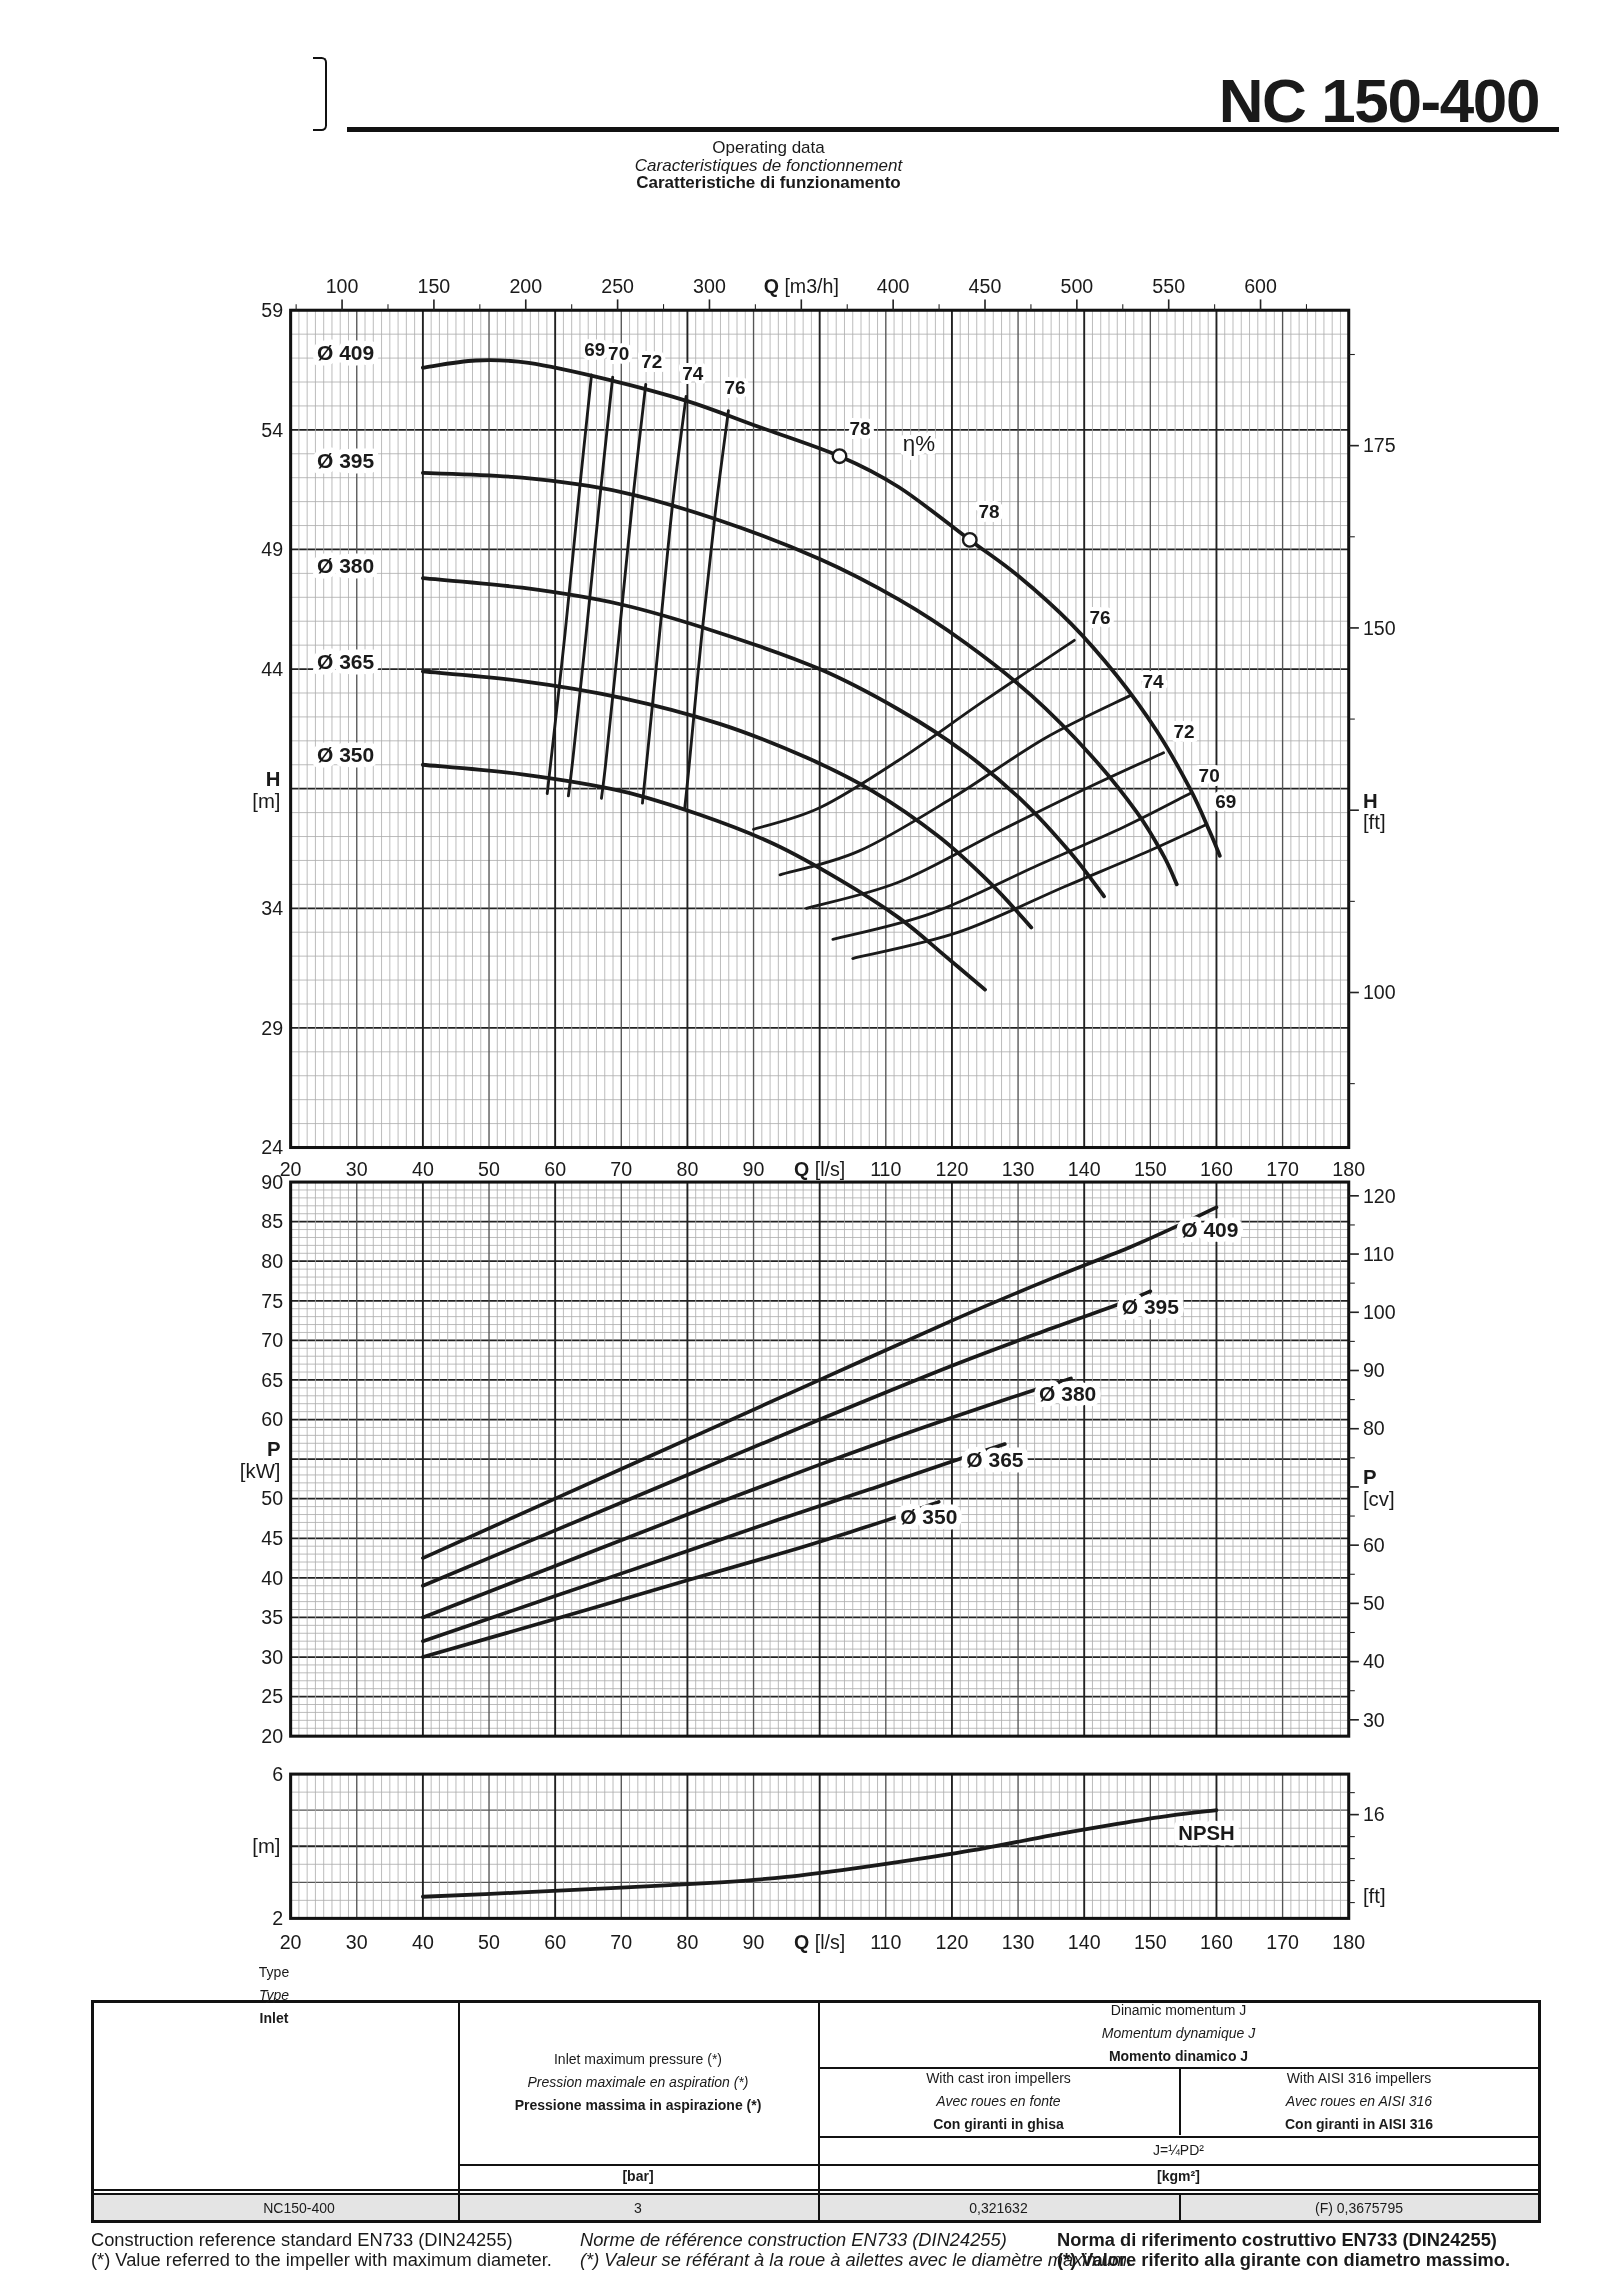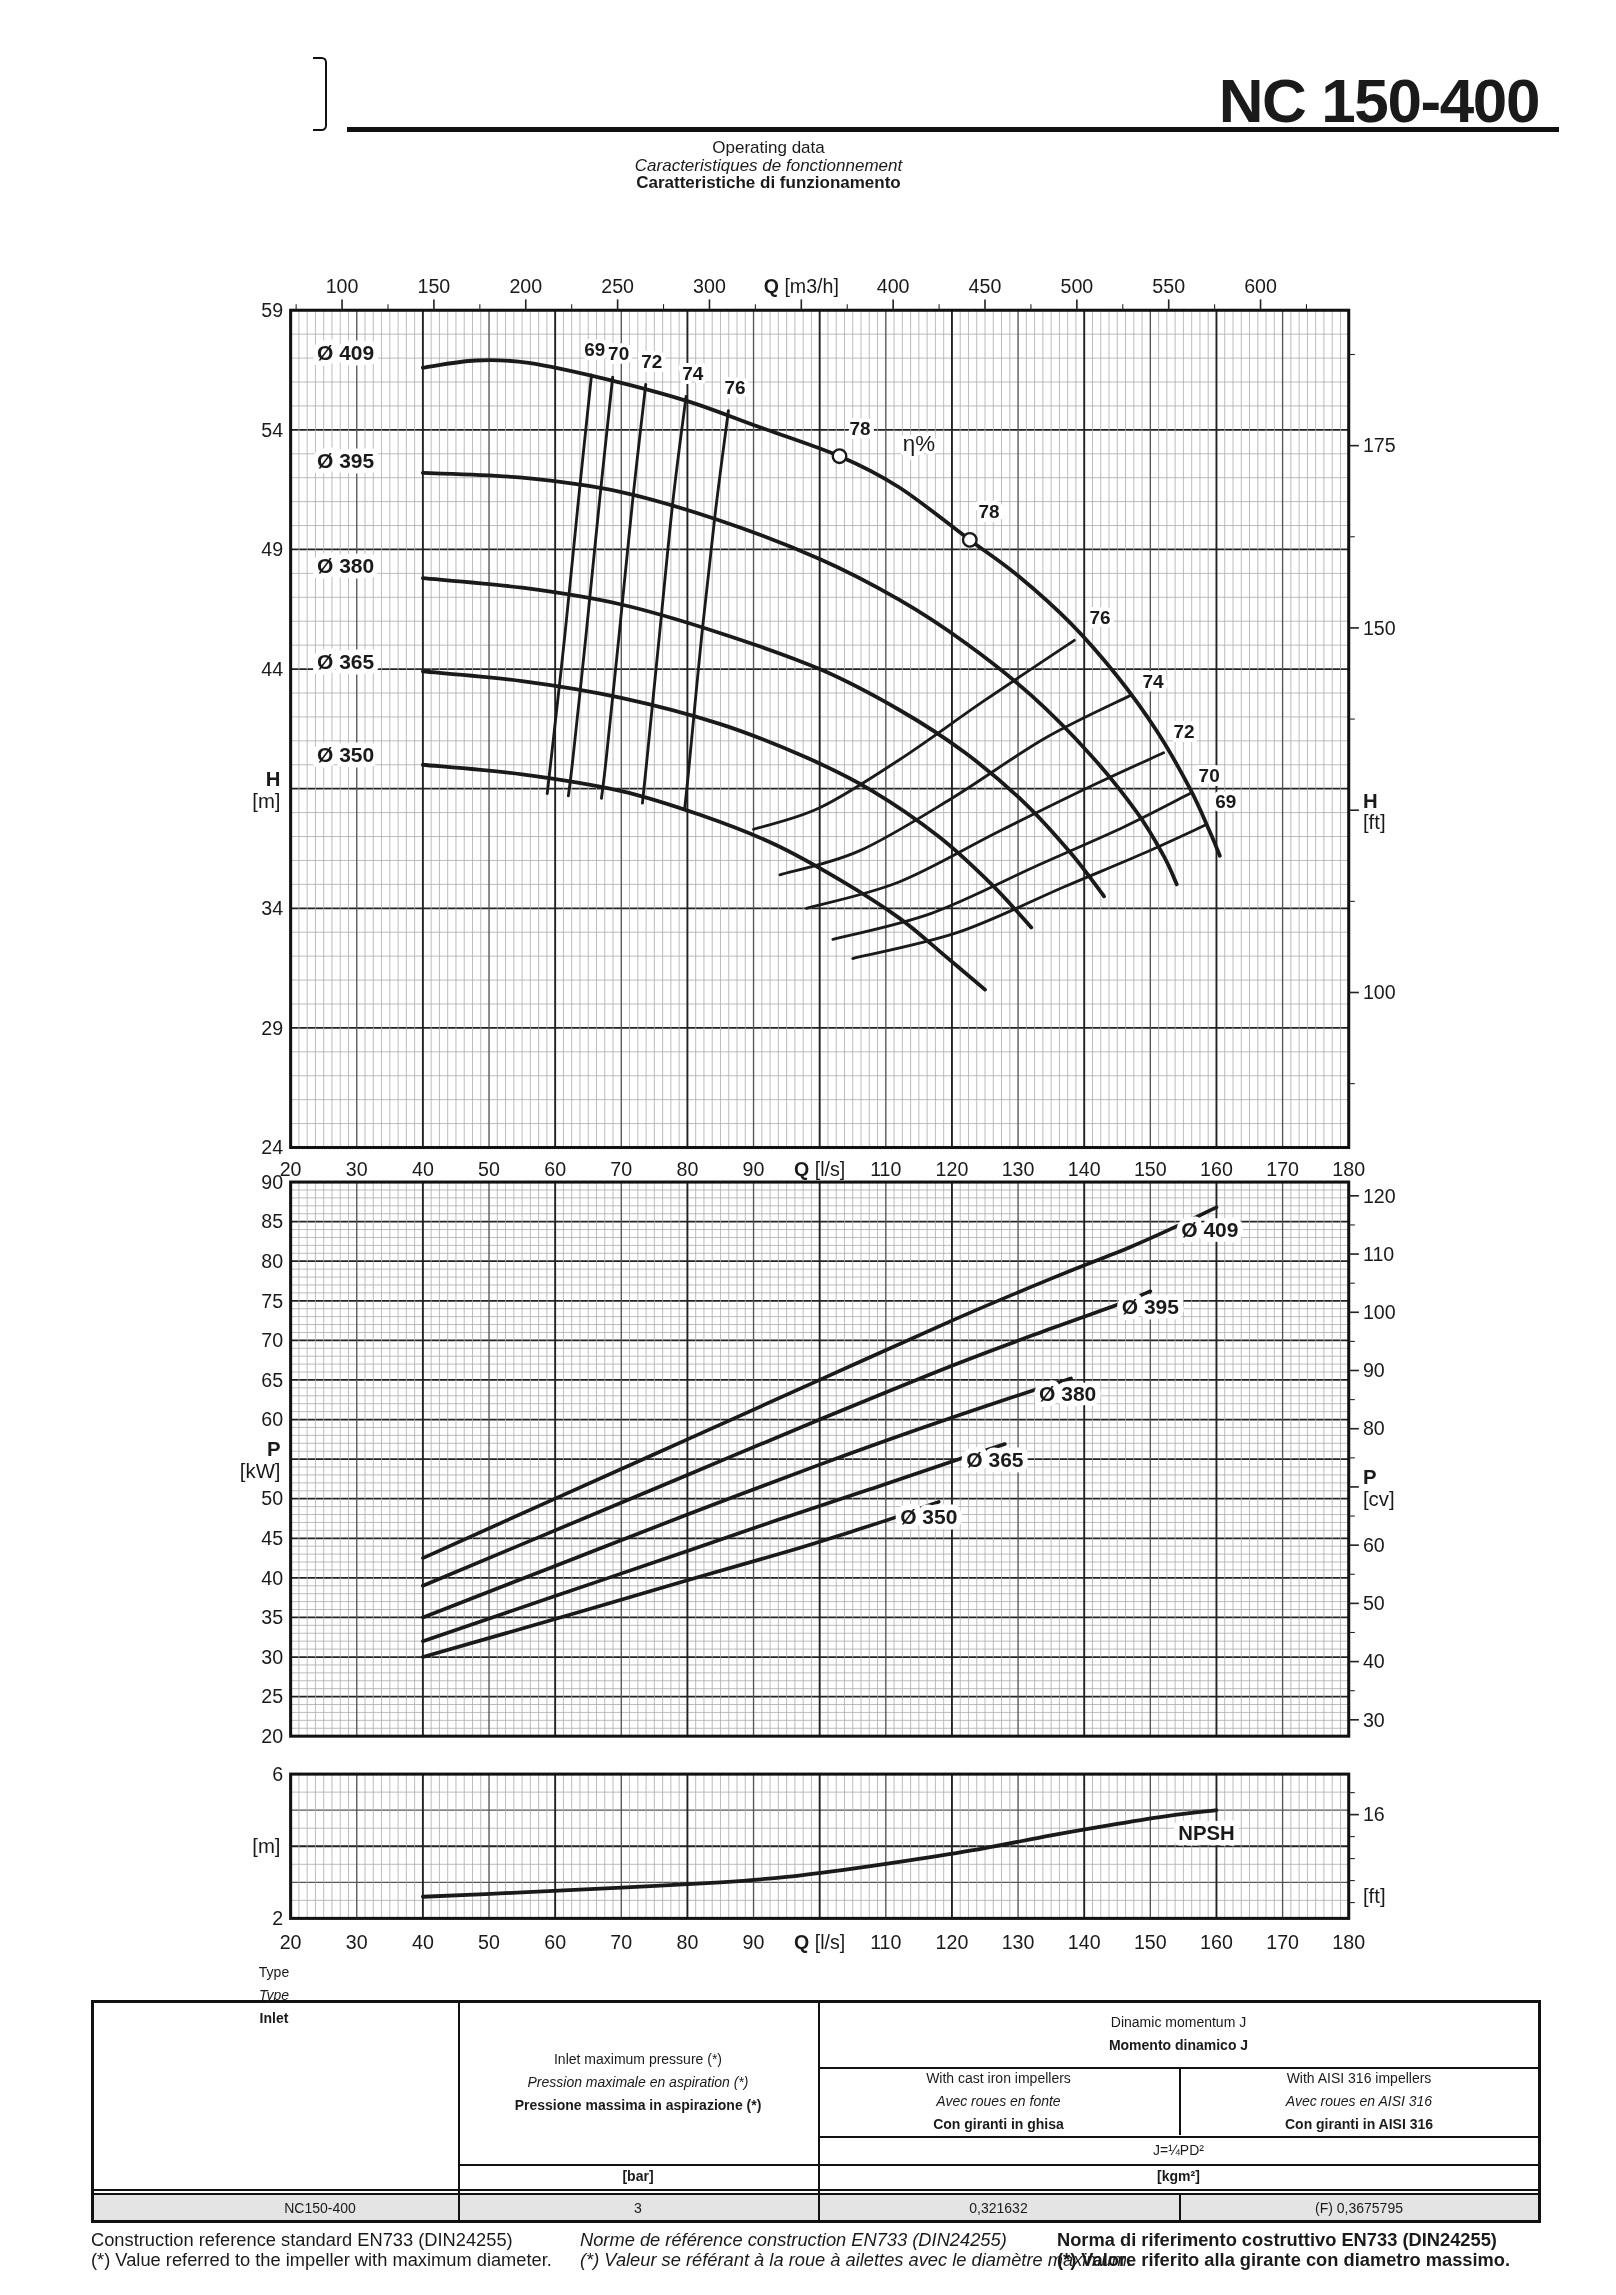--- a/index.html
+++ b/index.html
@@ -769,20 +769,21 @@
         <div class="it">Type</div>
         <div class="bd">Inlet</div>
       </div>
       <div class="cell" style="left: 458px; top: 2000px; width: 360px; height: 164px;">
         <div class="">Inlet maximum pressure (*)</div>
         <div class="it">Pression maximale en aspiration (*)</div>
         <div class="bd">Pressione massima in aspirazione (*)</div>
       </div>
       <div class="cell" style="left: 818px; top: 2000px; width: 721px; height: 67px;">
         <div class="">Dinamic momentum J</div>
+        <div class="it">Momentum dynamique J</div>
         <div class="bd">Momento dinamico J</div>
       </div>
       <div class="cell" style="left: 818px; top: 2067px; width: 361px; height: 68px;">
         <div class="">With cast iron impellers</div>
         <div class="it">Avec roues en fonte</div>
         <div class="bd">Con giranti in ghisa</div>
       </div>
       <div class="cell" style="left: 1179px; top: 2067px; width: 360px; height: 68px;">
         <div class="">With AISI 316 impellers</div>
         <div class="it">Avec roues en AISI 316</div>
@@ -790,21 +791,21 @@
       </div>
       <div class="cell" style="left: 818px; top: 2136px; width: 721px; height: 28.4px;">
         <div class="">J=¼PD²</div>
       </div>
       <div class="cell" style="left: 458px; top: 2164px; width: 360px; height: 25px;">
         <div class="bd">[bar]</div>
       </div>
       <div class="cell" style="left: 818px; top: 2164px; width: 721px; height: 25px;">
         <div class="bd">[kgm²]</div>
       </div>
-      <div class="cell" style="left: 91px; top: 2195px; width: 416px; height: 26px; padding-left: 21px;">
+      <div class="cell" style="left: 91px; top: 2195px; width: 416px; height: 26px;">
         <div class="">NC150-400</div>
       </div>
       <div class="cell" style="left: 458px; top: 2195px; width: 360px; height: 26px;">
         <div class="">3</div>
       </div>
       <div class="cell" style="left: 818px; top: 2195px; width: 361px; height: 26px;">
         <div class="">0,321632</div>
       </div>
       <div class="cell" style="left: 1179px; top: 2195px; width: 360px; height: 26px;">
         <div class="">(F) 0,3675795</div>

